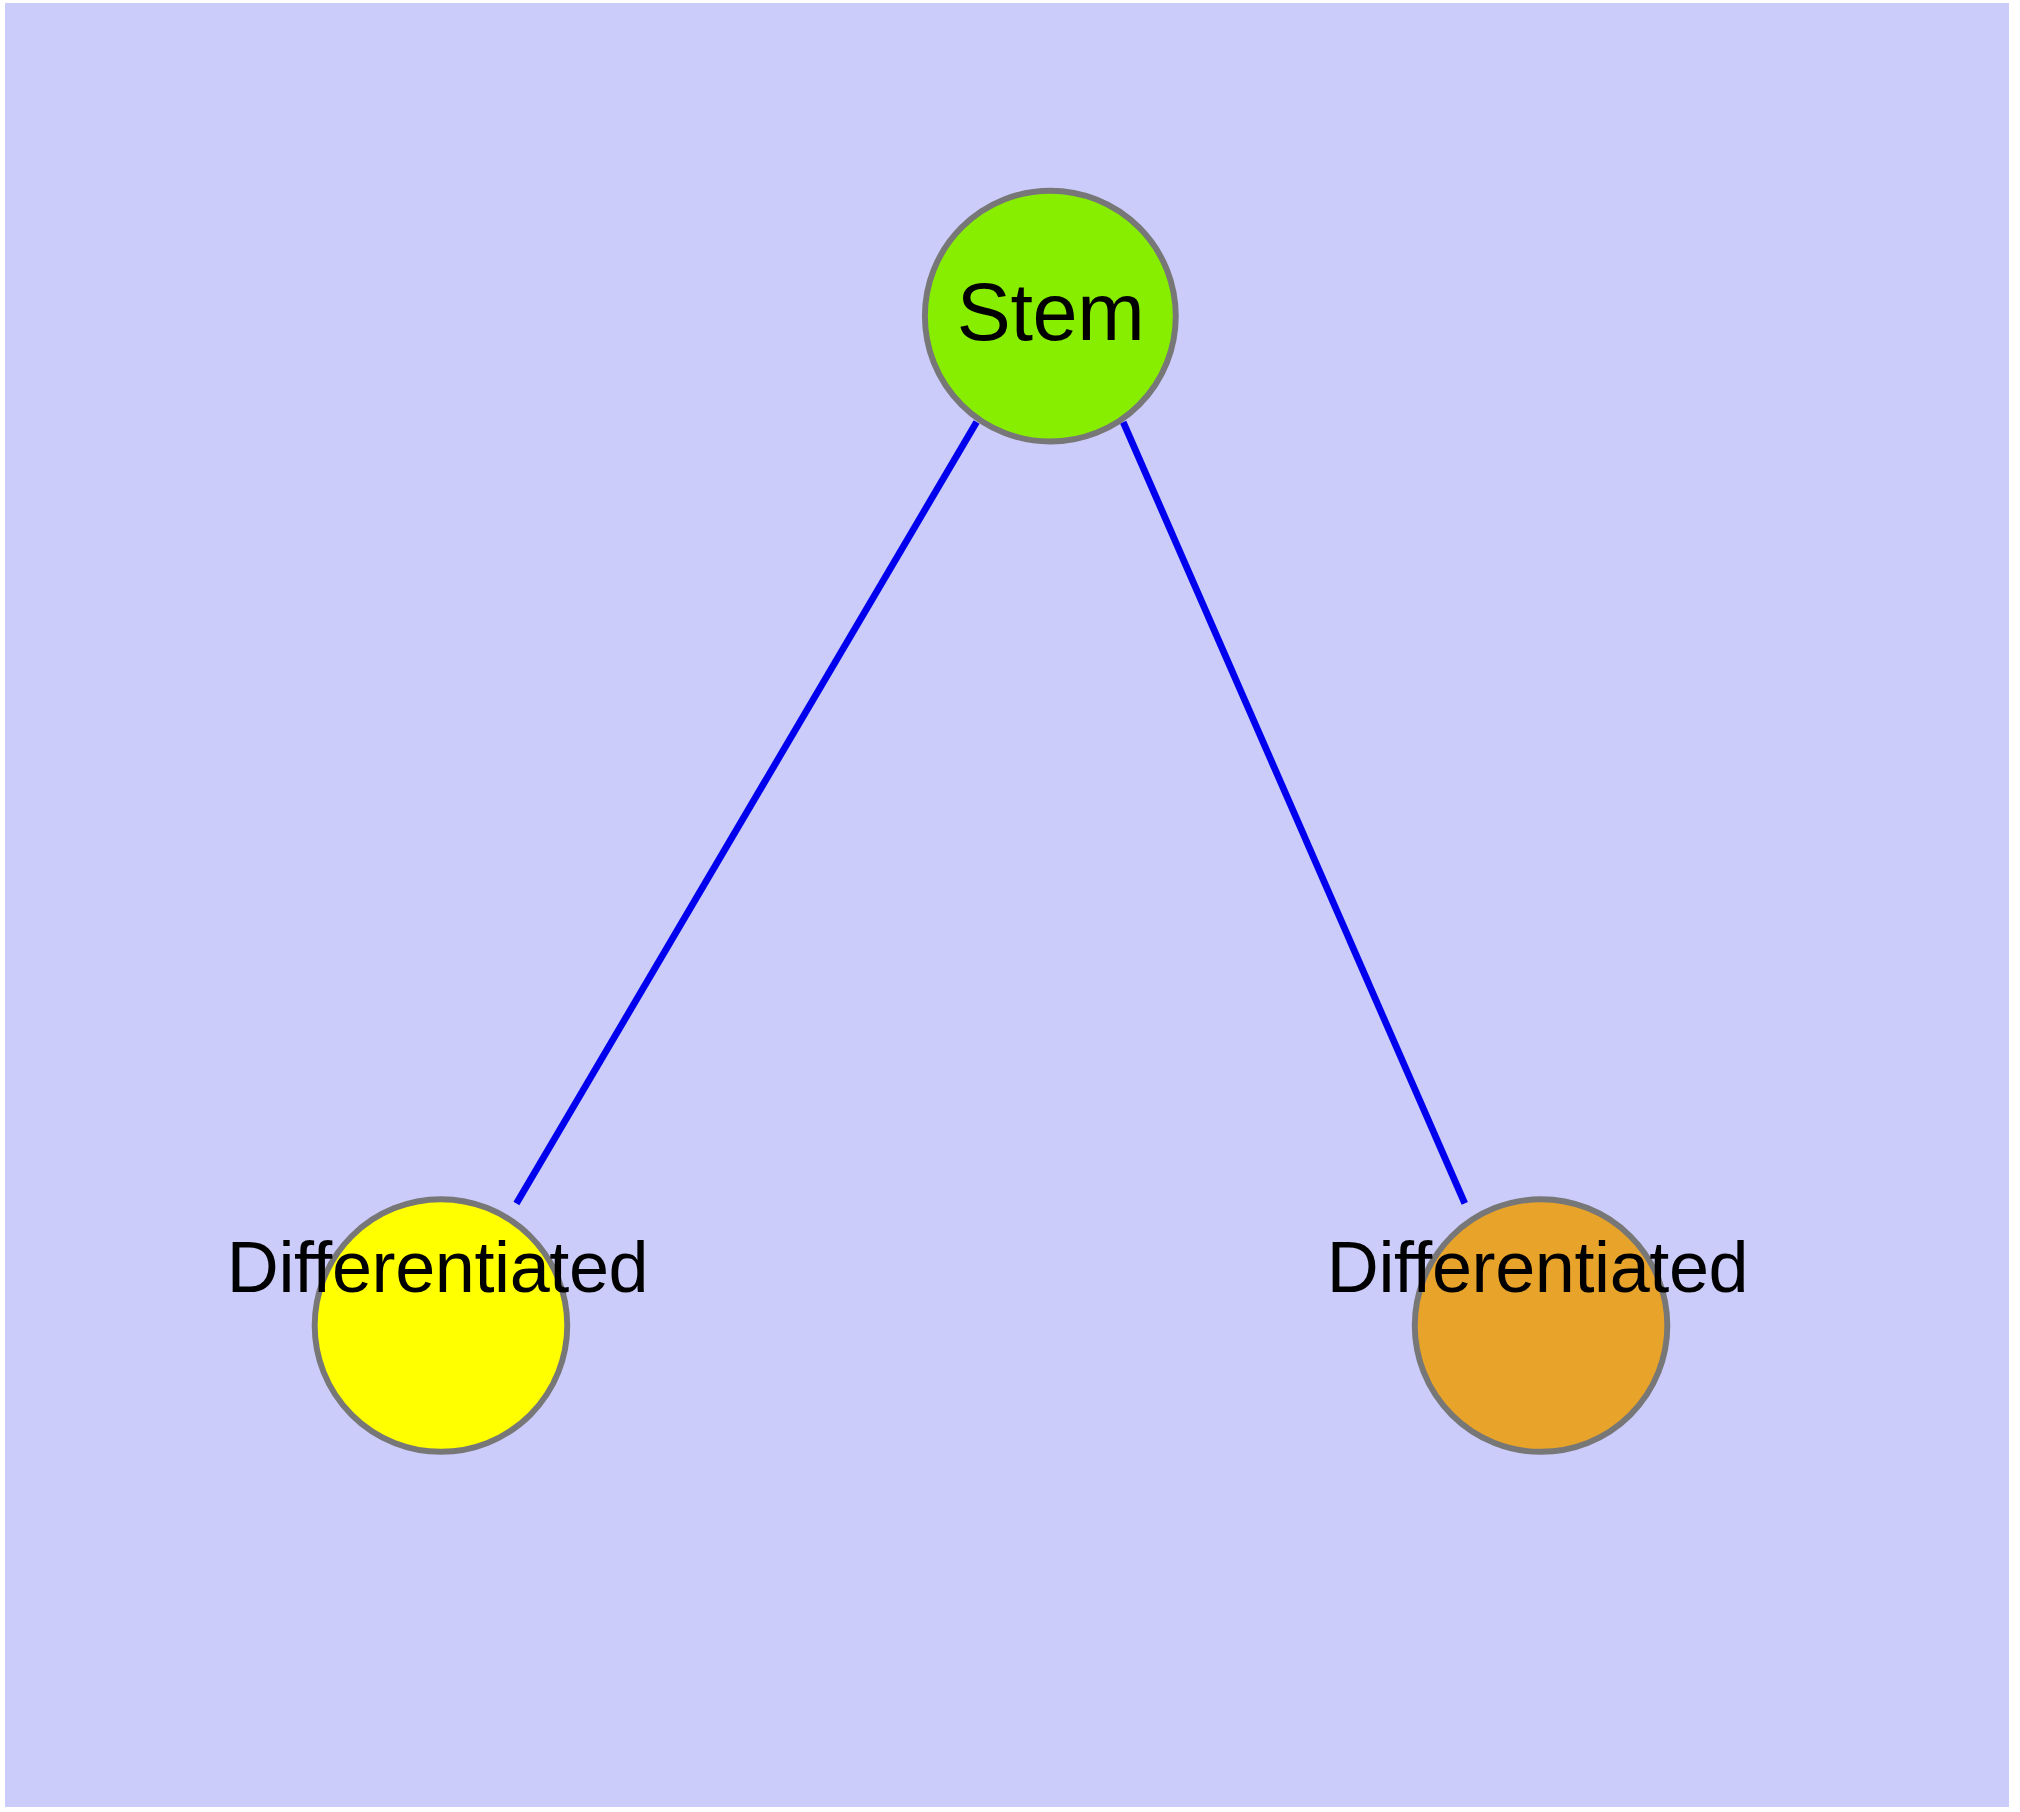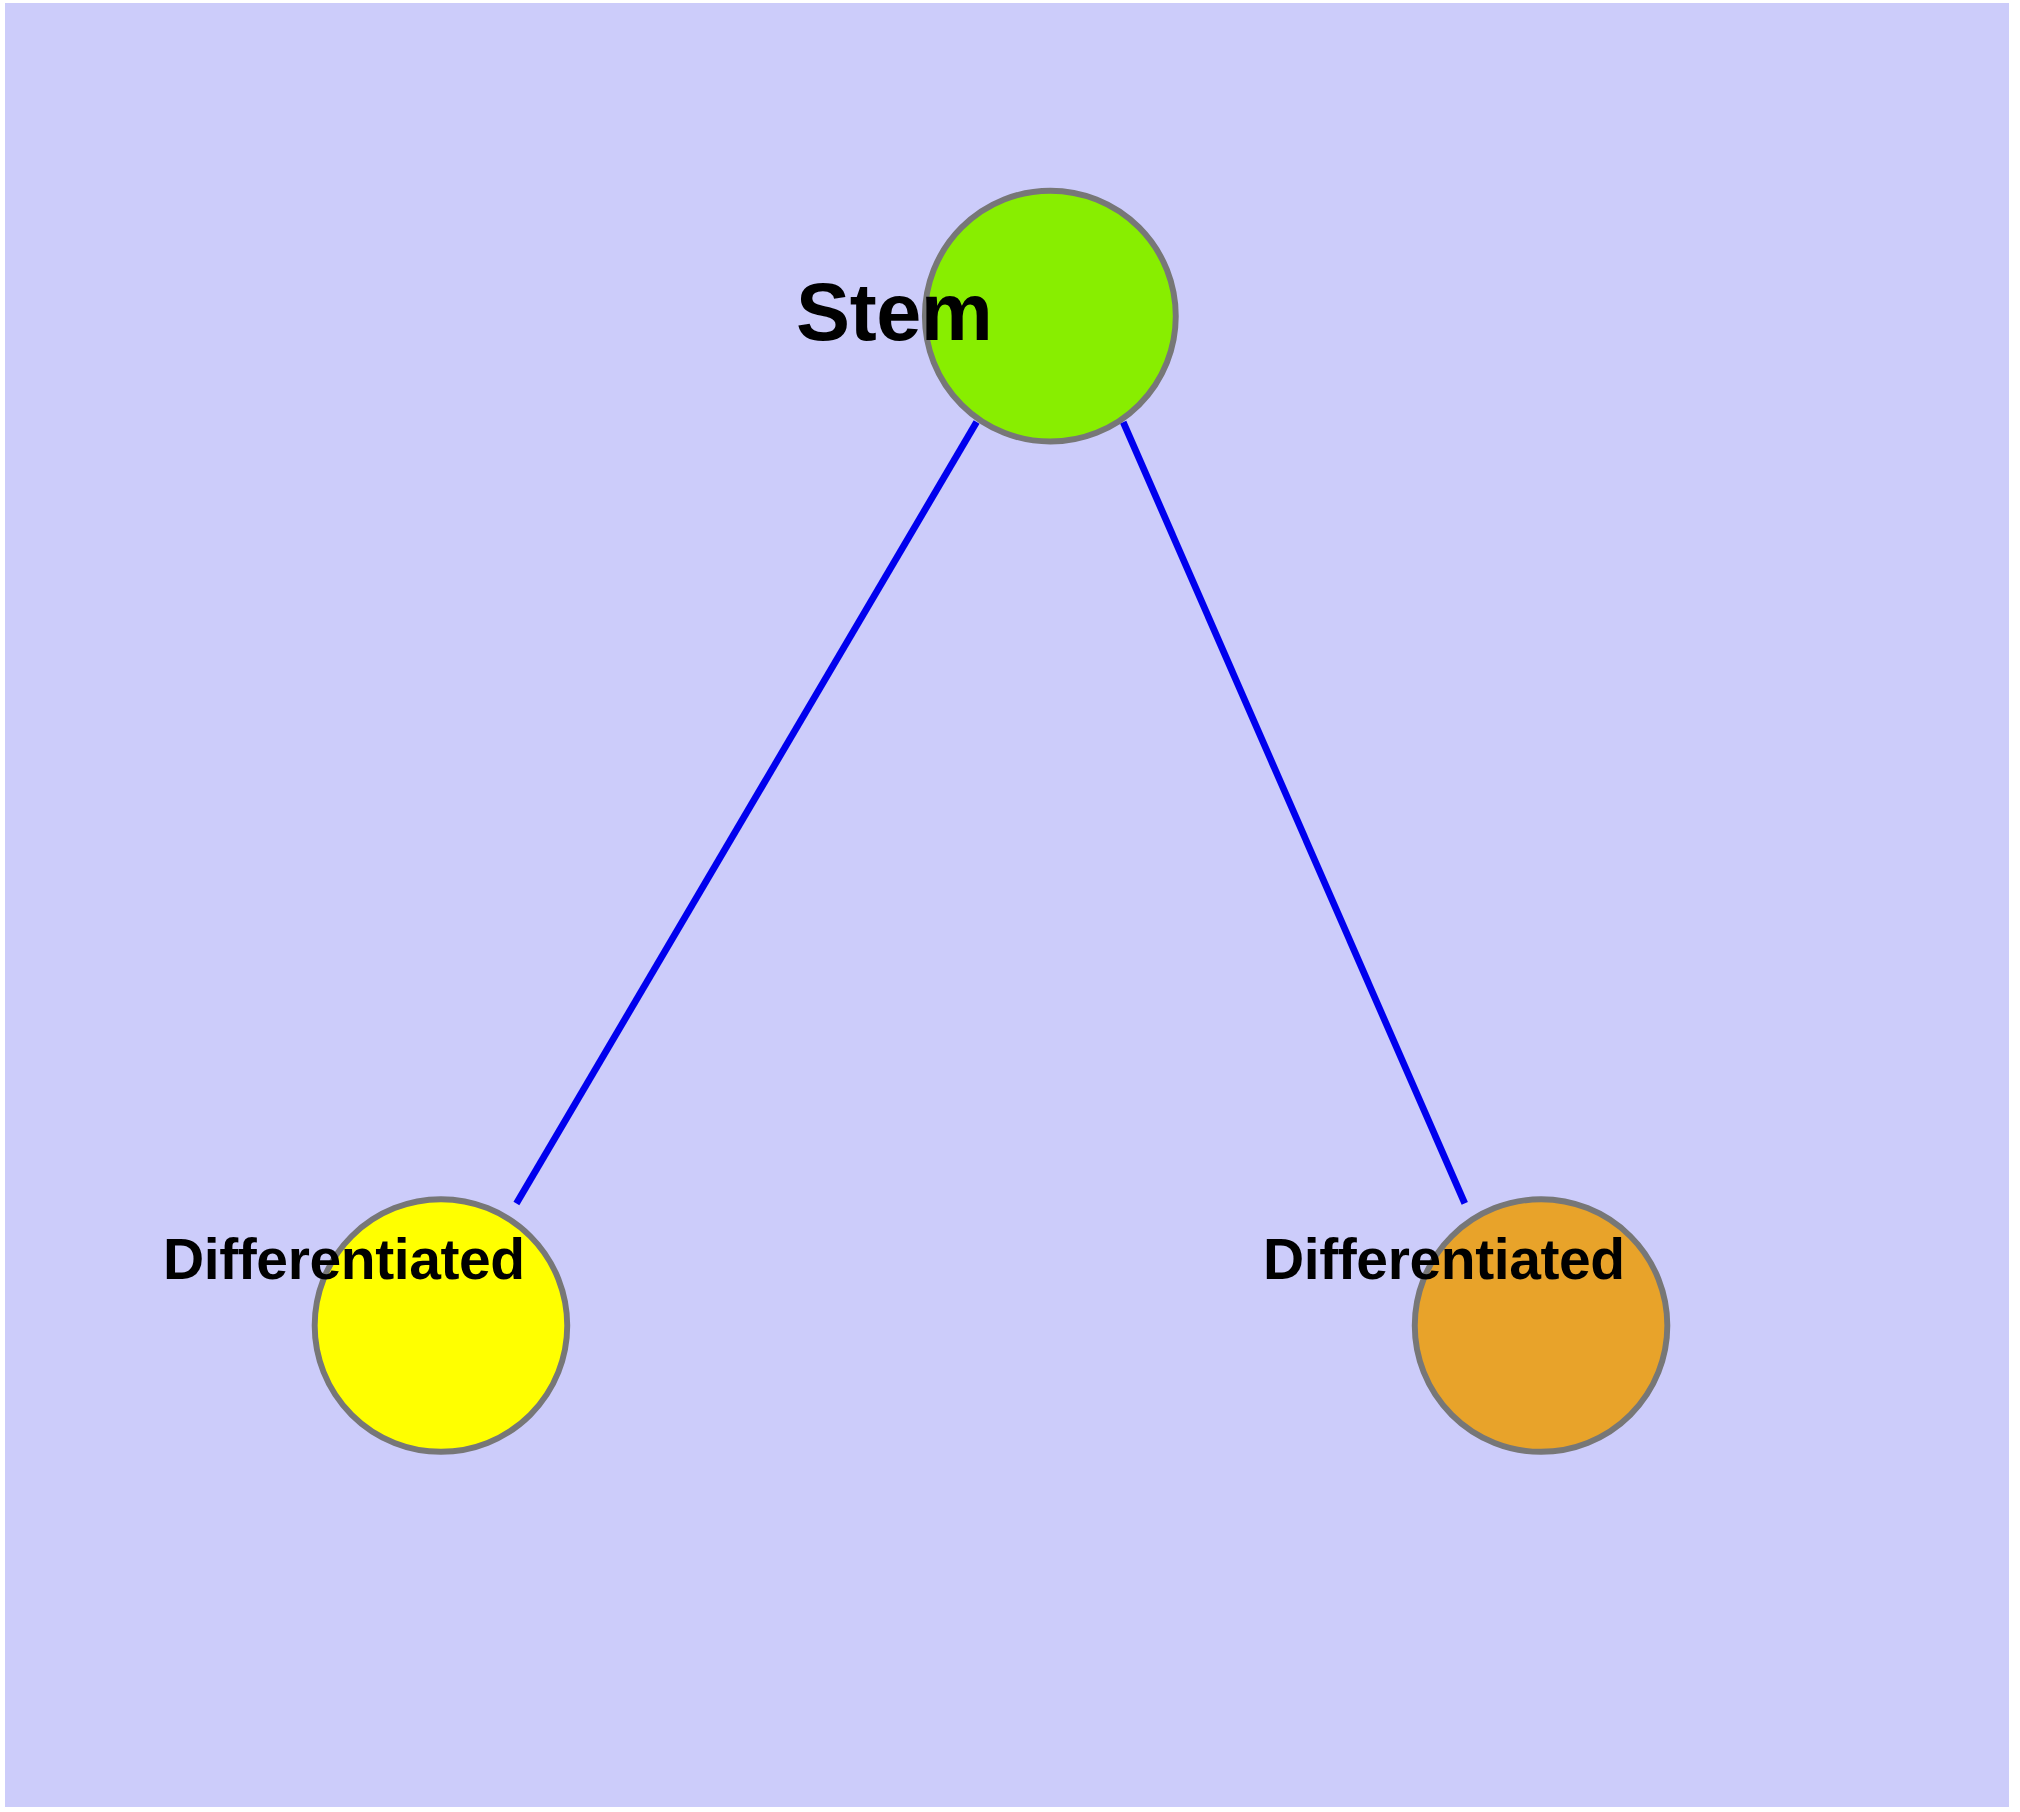--- a/index.html
+++ b/index.html
@@ -26,32 +26,34 @@
   }
   #graph-svg {
     position: absolute;
     left: 0;
     top: 0;
     width: 2021px;
     height: 1812px;
   }
   .node-label {
     position: absolute;
+    text-align: center;
     color: #000000;
-    font-weight: bold;
+    font-weight: normal;
     line-height: 1.06;
     white-space: nowrap;
     letter-spacing: -0.4px;
     pointer-events: none;
   }
   .node-label.root {
     font-size: 81px;
   }
   .node-label.leaf {
-    font-size: 57px;
+    font-size: 72px;
+    margin-left: 20px;
   }
 </style>
 </head>
 <body>
 
 <div id="canvas">
 
   <div id="plot-area" style="background: rgb(204, 204, 250);"></div>
 
   <svg id="graph-svg" viewBox="0 0 2384 2138" xmlns="http://www.w3.org/2000/svg">

